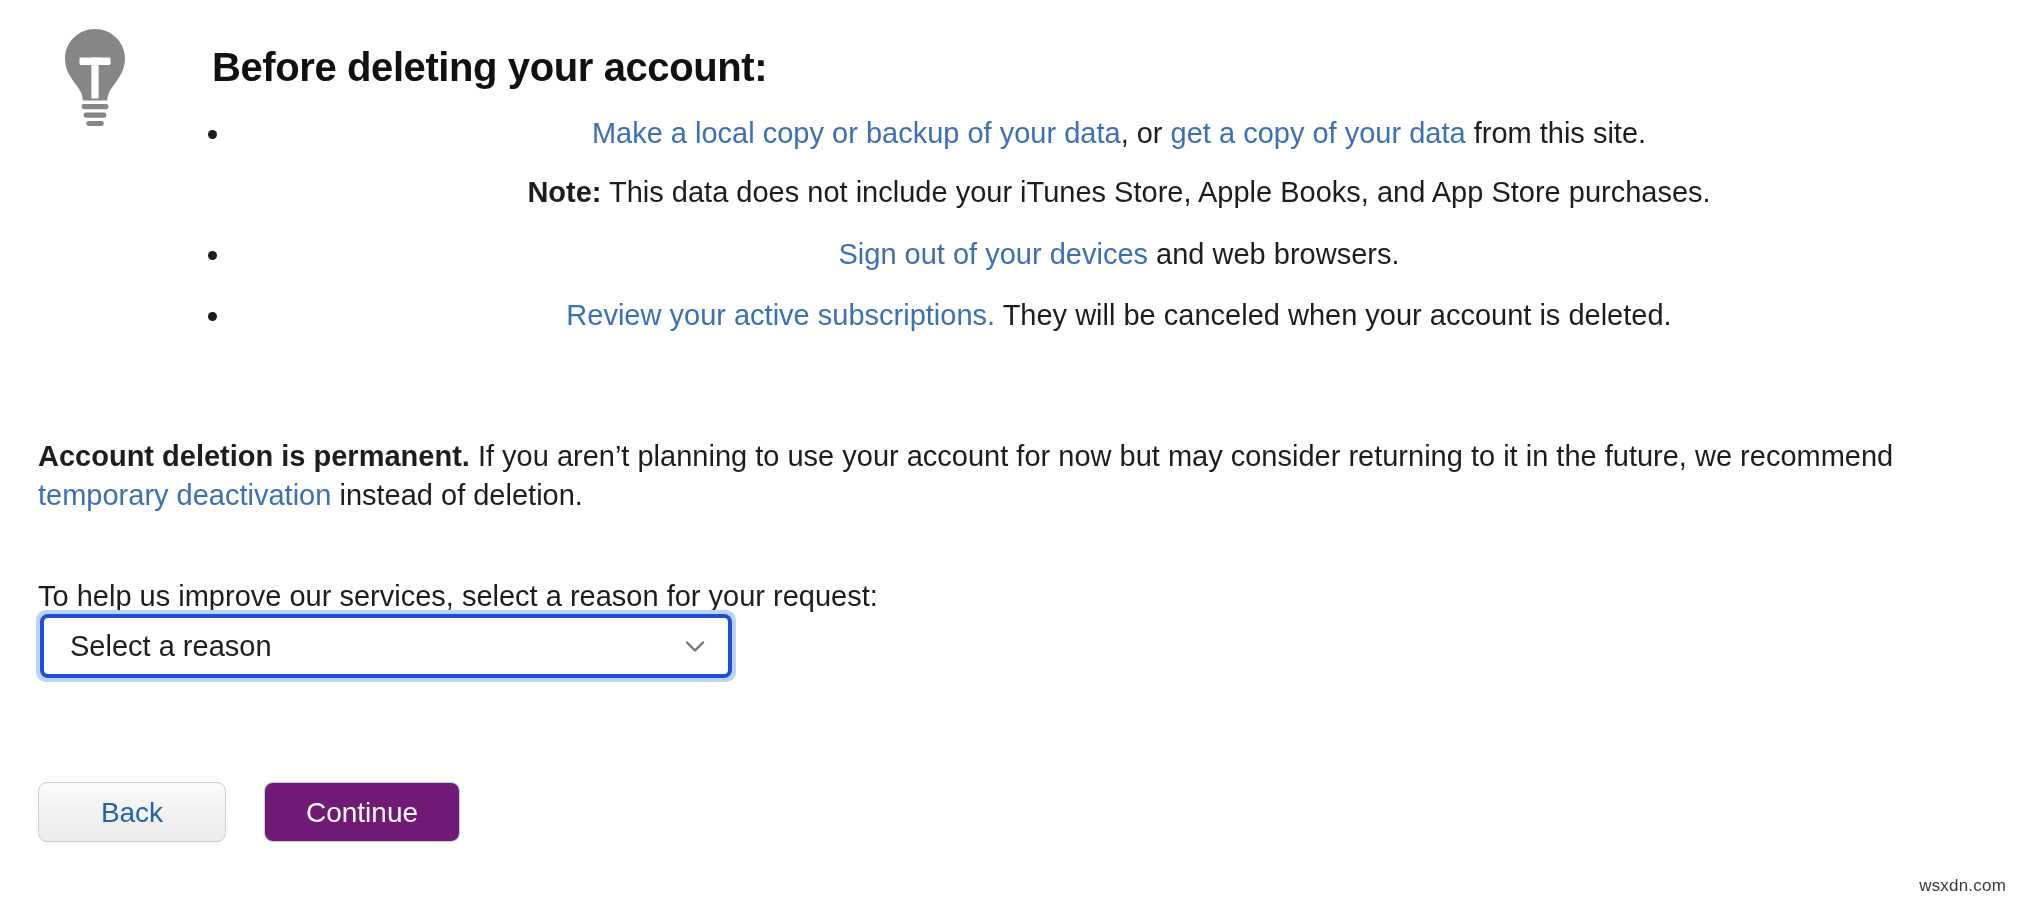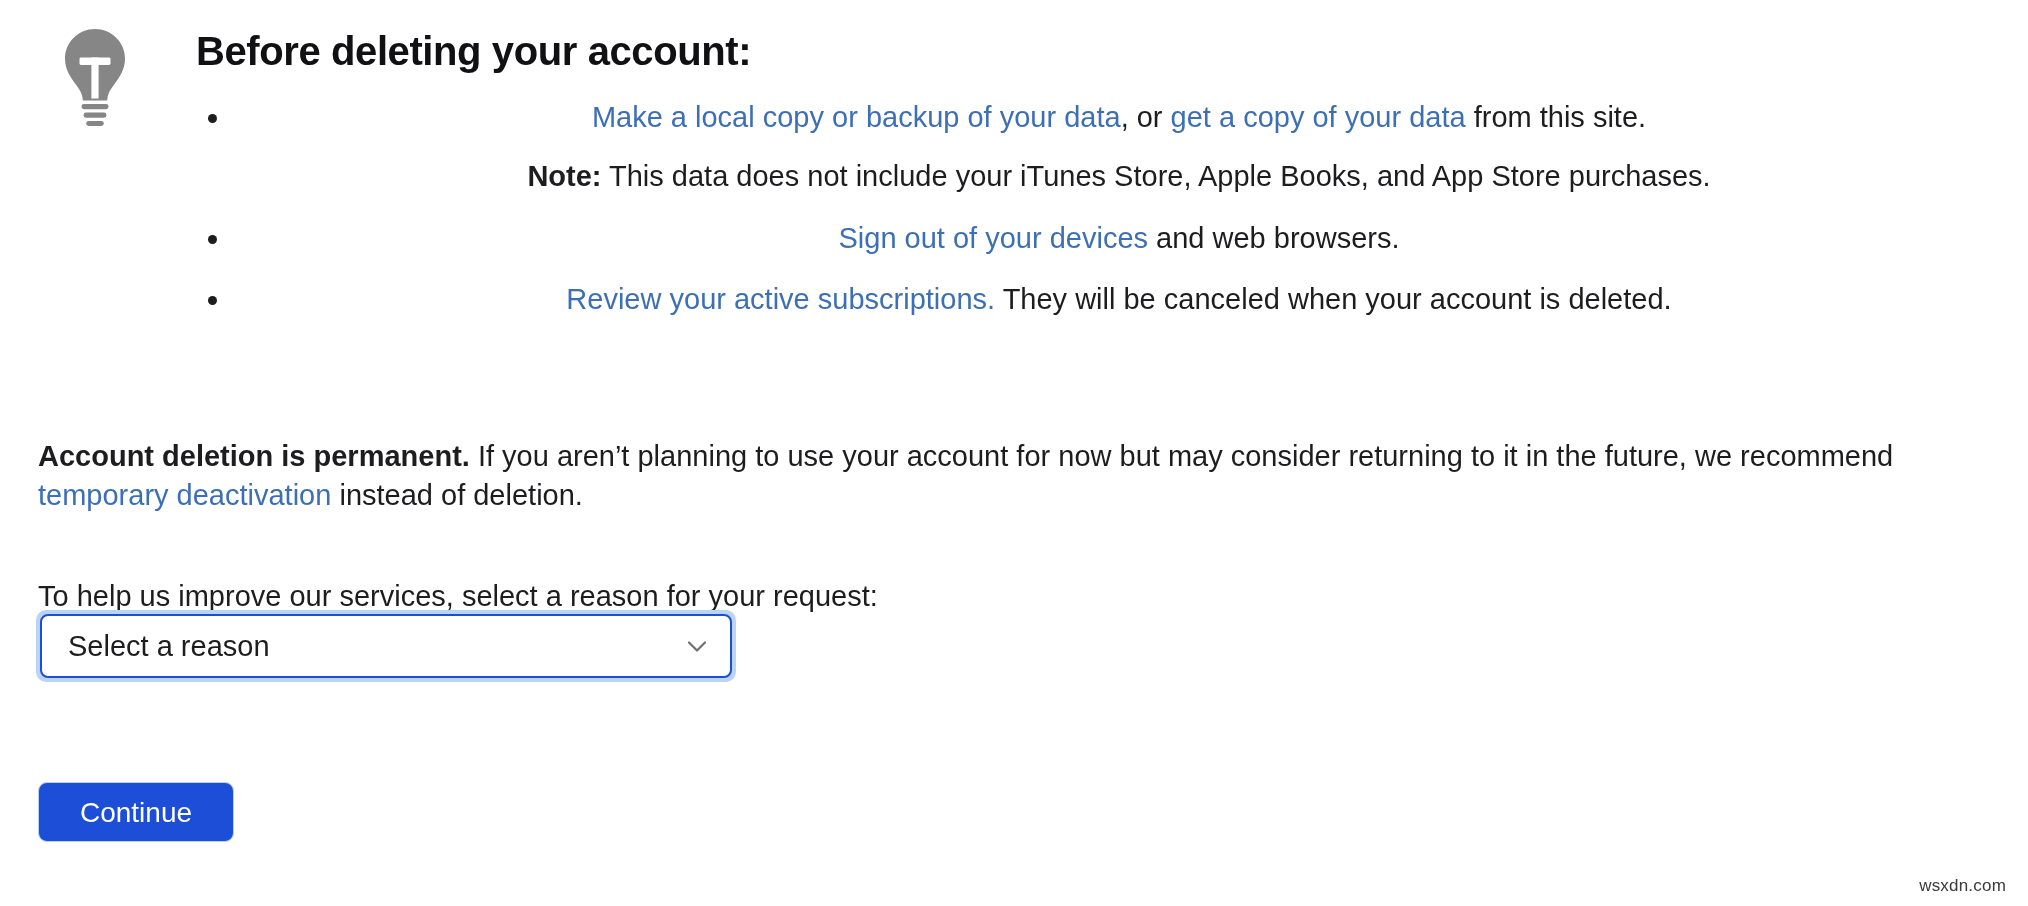--- a/index.html
+++ b/index.html
@@ -48,21 +48,21 @@
     top: 28px;
     width: 1800px;
   }
 
   .notice-heading {
     font-size: 40px;
     font-weight: bold;
     line-height: 1.15;
     letter-spacing: -0.4px;
     color: #111113;
-    margin: 0;
+    margin: 16px;
     padding: 0;
   }
 
   ul.notice-list {
     list-style: none;
     margin: 24px 0 0 0;
     padding: 0;
     text-align: center;
   }
   ul.notice-list > li {
@@ -125,21 +125,21 @@
     background: #b9d4f4;
   }
   .select-box {
     position: absolute;
     left: 4px;
     top: 4px;
     width: 692px;
     height: 64px;
     box-sizing: border-box;
     background: #ffffff;
-    border: 2px solid #1d4ed8;
+    border: 4px solid #1d4ed8;
     border-radius: 8px;
     display: flex;
     align-items: center;
     padding: 0 18px 0 26px;
     cursor: pointer;
   }
   .select-value {
     flex: 1 1 auto;
     font-size: 29px;
     color: #1d1d1f;
@@ -175,21 +175,21 @@
   }
   .btn-back {
     background: linear-gradient(to bottom, #fbfbfb 0%, #f1f1f1 52%, #ebebeb 100%);
     border: 1px solid #cfcfcf;
     color: #2560ae;
     min-width: 188px;
     cursor: pointer;
     box-shadow: 0 1px 0 rgba(0,0,0,0.04);
   }
   .btn-continue {
-    background: #1d4ed8;
+    background: #701a75;
     border: 1px solid #b8d3f0;
     color: #ffffff;
     min-width: 196px;
     cursor: default;
   }
 
   
   .watermark {
     position: absolute;
     right: 22px;
@@ -251,18 +251,19 @@
       <span class="select-value">Select a reason</span>
       <span class="chevron-down">
         <svg class="chevron-down" width="30" height="30" viewBox="0 0 30 30" xmlns="http://www.w3.org/2000/svg">
           <path d="M7 11.5 L15 19.5 L23 11.5" fill="none" stroke="#6e6e73" stroke-width="2.2" stroke-linecap="round" stroke-linejoin="round"></path>
         </svg>
       </span>
     </div>
   </div>
 
   <div class="buttons">
+    <button class="btn btn-back">Back</button>
     <button class="btn btn-continue" disabled="">Continue</button>
   </div>
 
   <div class="watermark">wsxdn.com</div>
 
 </div>
 
 </body></html>

